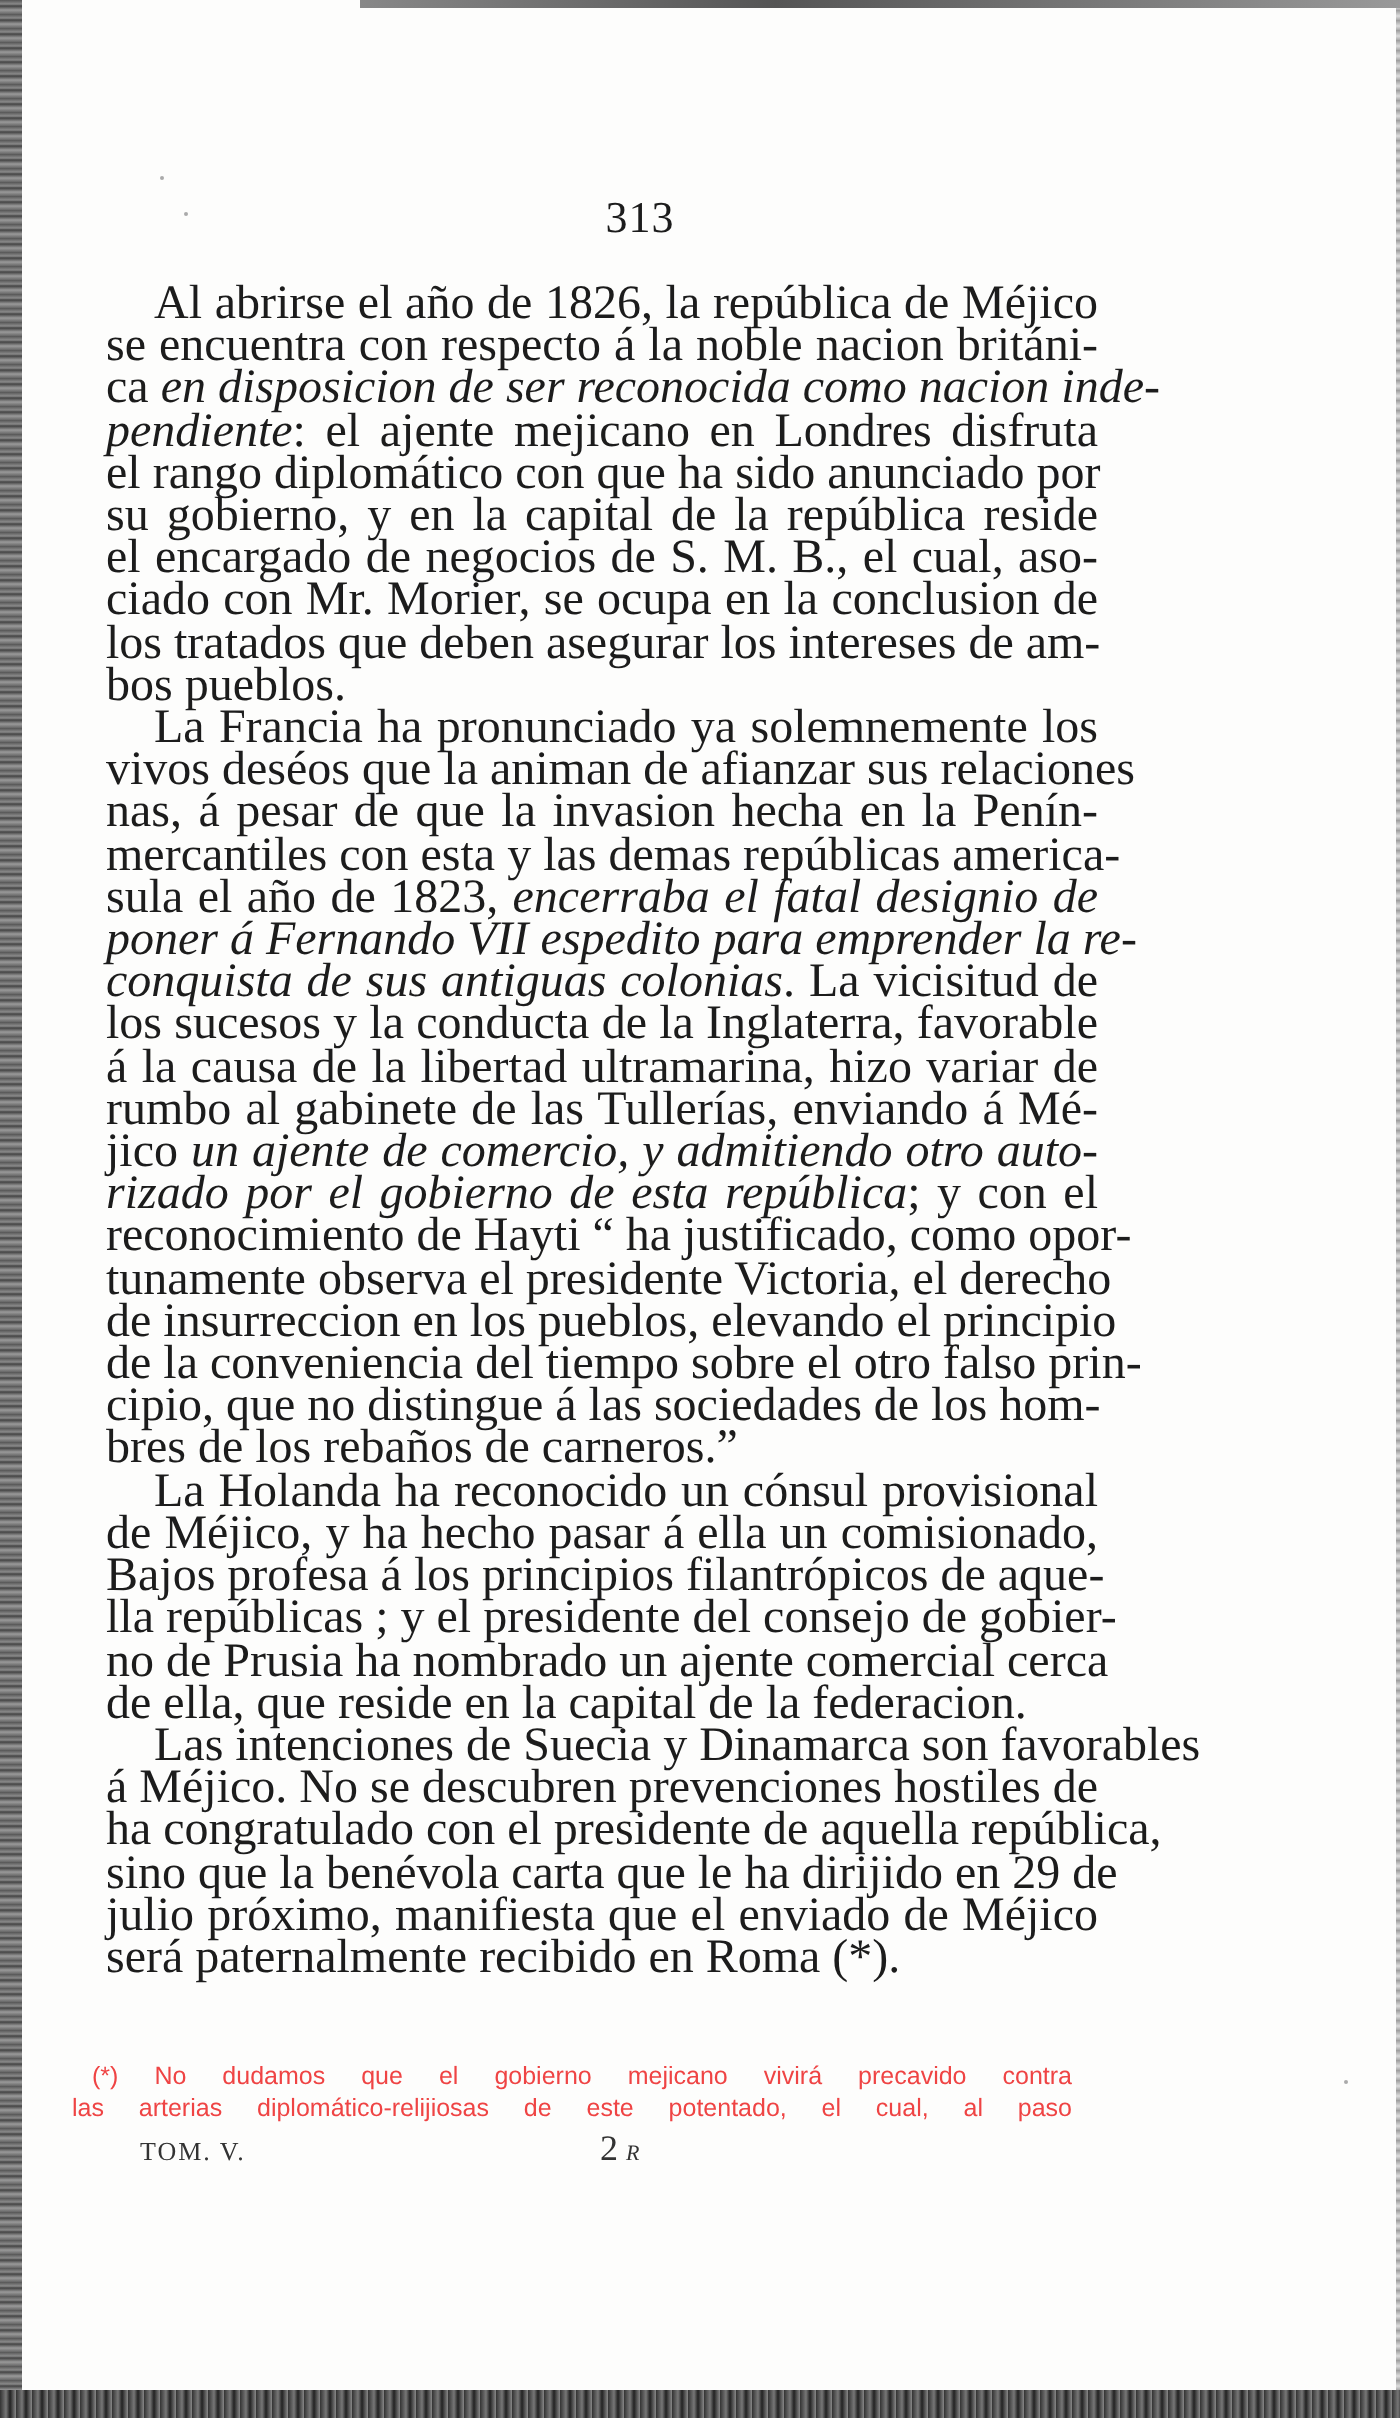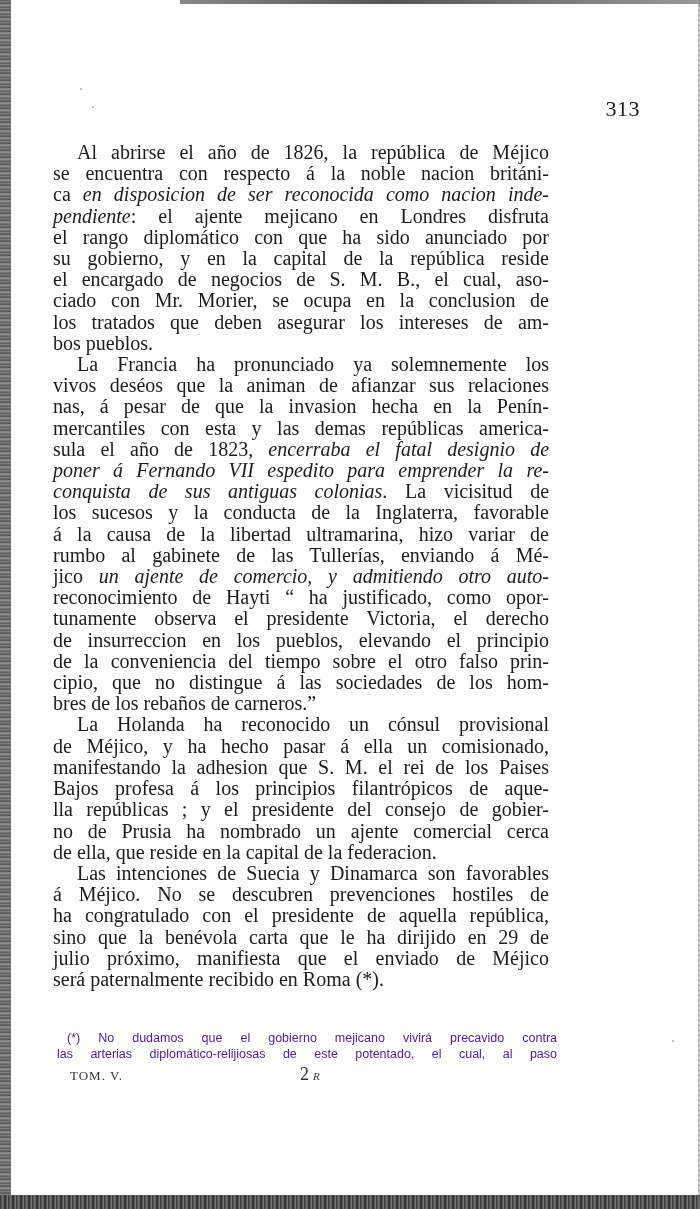--- a/index.html
+++ b/index.html
@@ -20,36 +20,36 @@
   }
   .top-edge {
     position: absolute; left: 180px; top: 0; width: 520px; height: 4px;
     background: linear-gradient(90deg, #888, #555 40%, #999);
   }
   .bottom-edge {
     position: absolute; left: 0; top: 1195px; width: 700px; height: 14px;
     background: repeating-linear-gradient(90deg, #333 0px, #777 3px, #222 5px, #888 8px);
   }
   .page-number {
-    position: absolute; left: 0; width: 640px; top: 96px; text-align: right;
+    position: absolute; left: 0; width: 640px; top: 96px; text-align: center;
     font-family: "Liberation Serif", serif; font-size: 22px; letter-spacing: 0.5px;
   }
   .body-text {
     position: absolute; left: 53px; top: 142px; width: 496px;
     font-family: "Liberation Serif", serif;
-    font-size: 20px; line-height: 21.2px;
+    font-size: 24px; line-height: 21.2px;
   }
   .para { margin: 0; text-align: justify; text-align-last: left; }
   .line { display: block; white-space: nowrap; text-align: justify; text-align-last: justify; }
   .line.last { text-align-last: left; }
   .indent { padding-left: 24px; }
   em { font-style: italic; }
   .footnote {
-    position: absolute; left: 57px; top: 1030px; width: 500px;
-    font-family: "Liberation Sans", sans-serif; font-size: 12.5px; line-height: 16px; color: #4c1d95;
+    position: absolute; left: 36px; top: 1030px; width: 500px;
+    font-family: "Liberation Sans", sans-serif; font-size: 12.5px; line-height: 16px; color: #ef4444;
   }
   .footnote .line { text-align-last: justify; }
   .fn-indent { padding-left: 10px; }
   .signature {
     position: absolute; top: 1068px; left: 70px; width: 480px;
     font-family: "Liberation Serif", serif; font-size: 13px; color: #333;
   }
   .sig-tom { position: absolute; left: 0; letter-spacing: 1px; }
   .sig-mark { position: absolute; left: 230px; font-size: 18px; top: -4px; }
   .sig-mark small { font-size: 11px; font-style: italic; margin-left: 4px; }
@@ -88,31 +88,31 @@
         <span class="line"><span>vivos deséos que la animan de afianzar sus relaciones</span></span>
         <span class="line"><span>nas, á pesar de que la invasion hecha en la Penín-</span></span>
         <span class="line"><span>mercantiles con esta y las demas repúblicas america-</span></span>
         <span class="line"><span>sula el año de 1823, </span><em>encerraba el fatal designio de</em></span>
         <span class="line"><em>poner á Fernando VII espedito para emprender la re-</em></span>
         <span class="line"><em>conquista de sus antiguas colonias</em><span>. La vicisitud de</span></span>
         <span class="line"><span>los sucesos y la conducta de la Inglaterra, favorable</span></span>
         <span class="line"><span>á la causa de la libertad ultramarina, hizo variar de</span></span>
         <span class="line"><span>rumbo al gabinete de las Tullerías, enviando á Mé-</span></span>
         <span class="line"><span>jico </span><em>un ajente de comercio, y admitiendo otro auto-</em></span>
+        <span class="line"><em>rizado por el gobierno de esta república</em><span>; y con el</span></span>
         <span class="line"><span>reconocimiento de Hayti “ ha justificado, como opor-</span></span>
         <span class="line"><span>tunamente observa el presidente Victoria, el derecho</span></span>
         <span class="line"><span>de insurreccion en los pueblos, elevando el principio</span></span>
         <span class="line"><span>de la conveniencia del tiempo sobre el otro falso prin-</span></span>
         <span class="line"><span>cipio, que no distingue á las sociedades de los hom-</span></span>
         <span class="line last"><span>bres de los rebaños de carneros.”</span></span>
       </div>
       <div class="para">
         <span class="line indent"><span>La Holanda ha reconocido un cónsul provisional</span></span>
         <span class="line"><span>de Méjico, y ha hecho pasar á ella un comisionado,</span></span>
-        <span class="line"><span>manifestando la adhesion que S. M. el rei de los Paises</span></span>
         <span class="line"><span>Bajos profesa á los principios filantrópicos de aque-</span></span>
         <span class="line"><span>lla repúblicas ; y el presidente del consejo de gobier-</span></span>
         <span class="line"><span>no de Prusia ha nombrado un ajente comercial cerca</span></span>
         <span class="line last"><span>de ella, que reside en la capital de la federacion.</span></span>
       </div>
       <div class="para">
         <span class="line indent"><span>Las intenciones de Suecia y Dinamarca son favorables</span></span>
         <span class="line"><span>á Méjico. No se descubren prevenciones hostiles de</span></span>
         <span class="line"><span>ha congratulado con el presidente de aquella república,</span></span>
         <span class="line"><span>sino que la benévola carta que le ha dirijido en 29 de</span></span>

